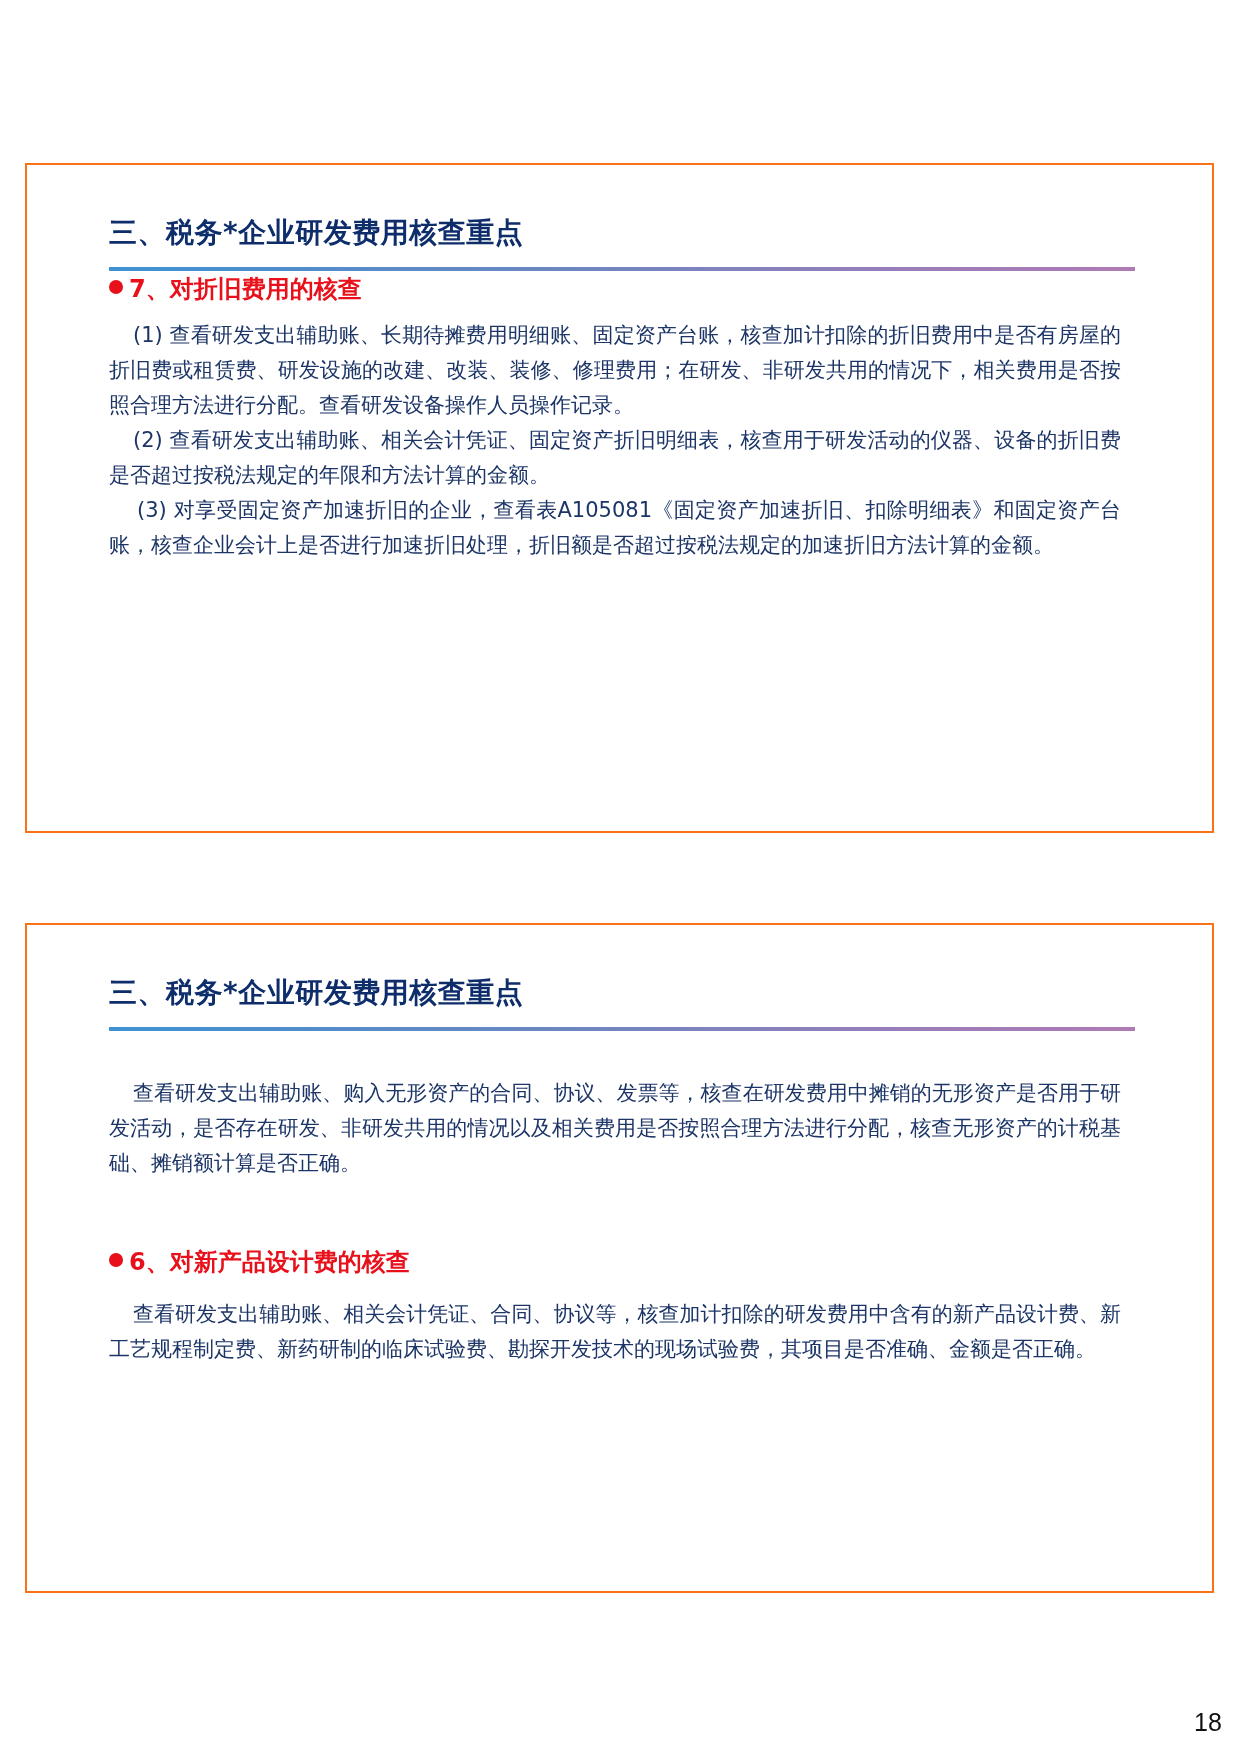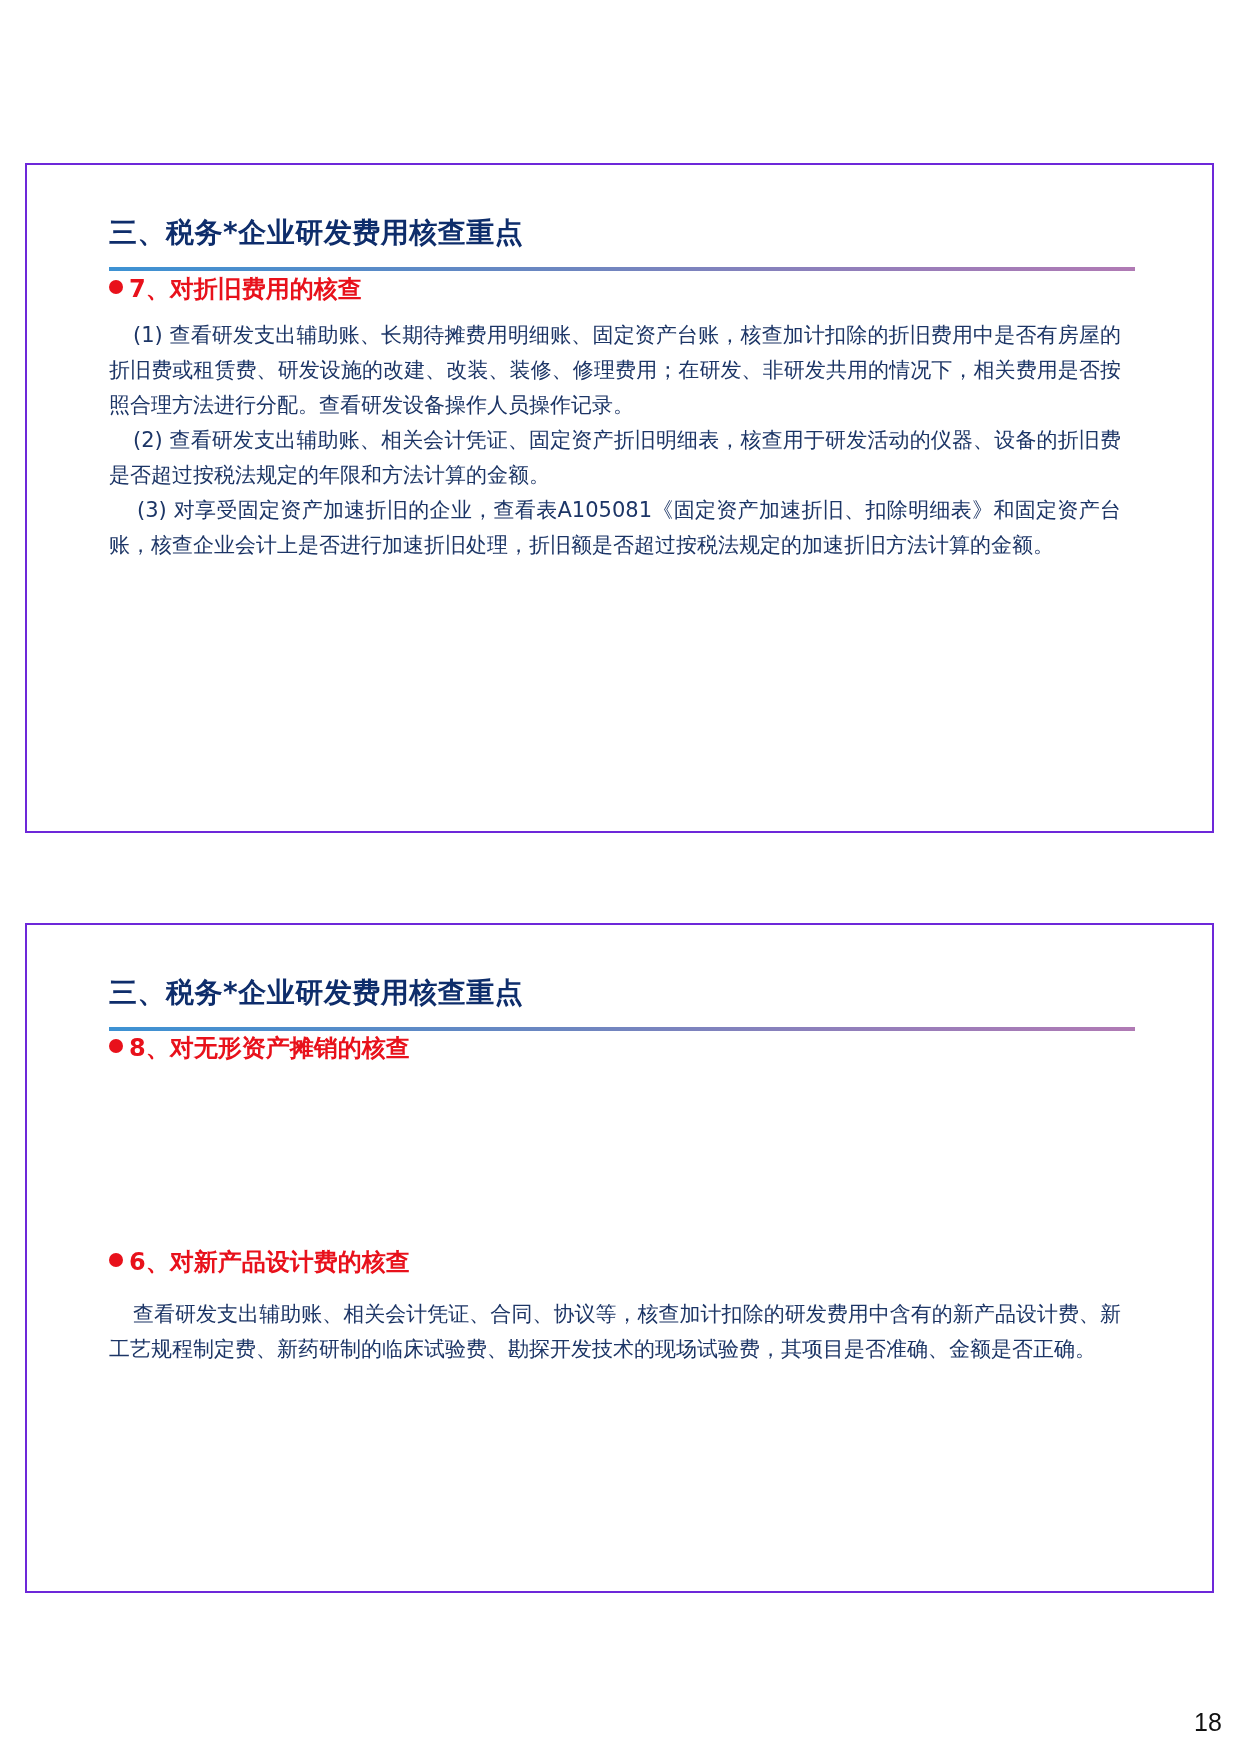--- a/index.html
+++ b/index.html
@@ -11,21 +11,21 @@
     width: 1241px;
     height: 1755px;
     position: relative;
     overflow: hidden;
     font-family: "DejaVu Sans", "Liberation Sans", sans-serif;
   }
   .slide {
     position: absolute;
     left: 25px;
     width: 1189px;
-    border: 2px solid #6d28d9;
+    border: 2px solid #f97316;
     background: #ffffff;
     box-sizing: border-box;
   }
   #slide-1 { top: 163px; height: 670px; }
   #slide-2 { top: 923px; height: 670px; }
 
   .slide-title {
     position: absolute;
     left: 82px;
     top: 49px;
@@ -96,19 +96,19 @@
 
   <p class="para" style="top:153px;">(1) 查看研发支出辅助账、长期待摊费用明细账、固定资产台账，核查加计扣除的折旧费用中是否有房屋的折旧费或租赁费、研发设施的改建、改装、装修、修理费用；在研发、非研发共用的情况下，相关费用是否按照合理方法进行分配。查看研发设备操作人员操作记录。</p>
   <p class="para" style="top:258px;">(2) 查看研发支出辅助账、相关会计凭证、固定资产折旧明细表，核查用于研发活动的仪器、设备的折旧费是否超过按税法规定的年限和方法计算的金额。</p>
   <p class="para indent-wide" style="top:328px;">(3) 对享受固定资产加速折旧的企业，查看表A105081《固定资产加速折旧、扣除明细表》和固定资产台账，核查企业会计上是否进行加速折旧处理，折旧额是否超过按税法规定的加速折旧方法计算的金额。</p>
 </div>
 
 <div class="slide" id="slide-2">
   <h1 class="slide-title">三、税务*企业研发费用核查重点</h1>
   <div class="title-rule"></div>
 
-  <h2 class="section-heading" style="top:107px;"><span class="bullet"></span><span>8、对无形资产摊销的核查</span></h2>
+  <p class="para" style="top:151px;">查看研发支出辅助账、购入无形资产的合同、协议、发票等，核查在研发费用中摊销的无形资产是否用于研发活动，是否存在研发、非研发共用的情况以及相关费用是否按照合理方法进行分配，核查无形资产的计税基础、摊销额计算是否正确。</p>
 
   <h2 class="section-heading" style="top:321px;"><span class="bullet"></span><span>6、对新产品设计费的核查</span></h2>
   <p class="para" style="top:356px;margin-top:16px;">查看研发支出辅助账、相关会计凭证、合同、协议等，核查加计扣除的研发费用中含有的新产品设计费、新工艺规程制定费、新药研制的临床试验费、勘探开发技术的现场试验费，其项目是否准确、金额是否正确。</p>
 </div>
 
 <div id="page-number">18</div>
 
 </body></html>

